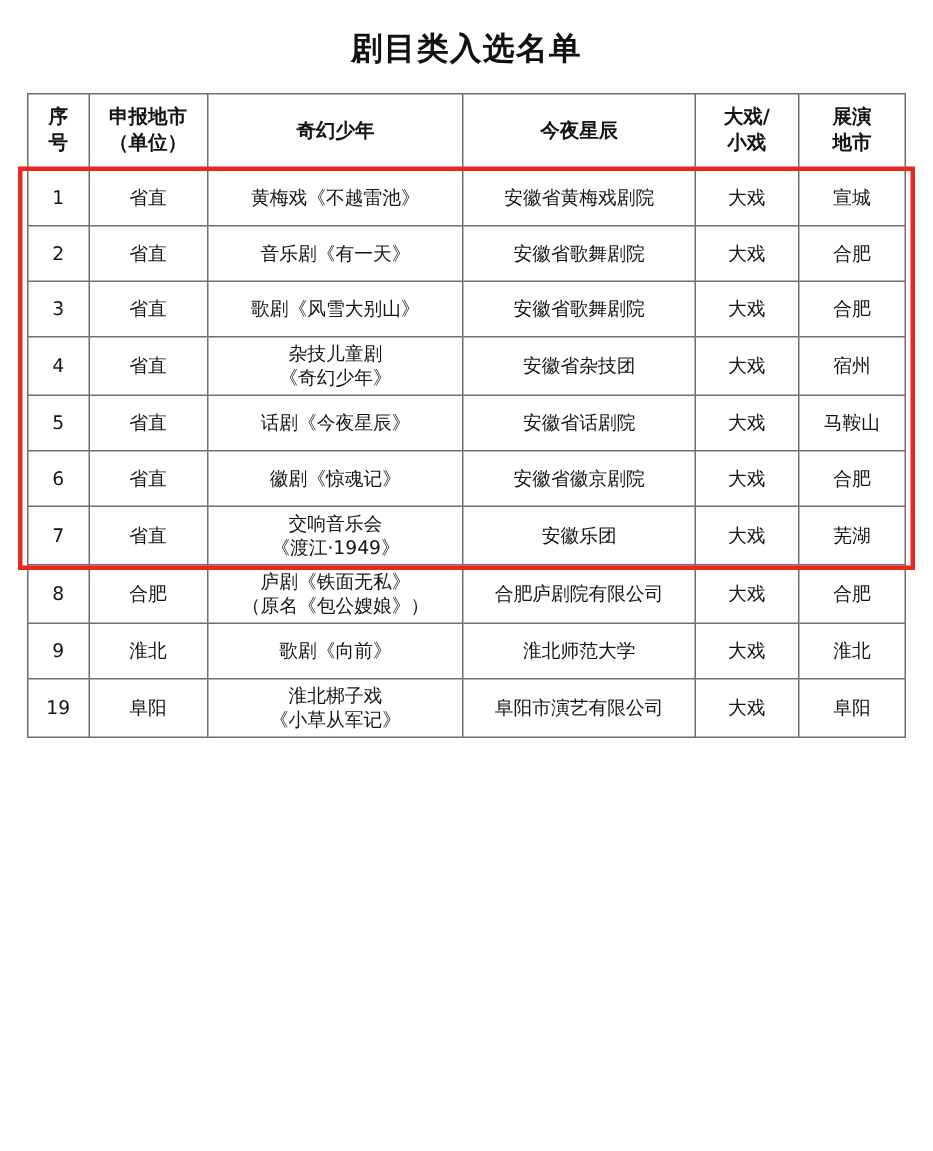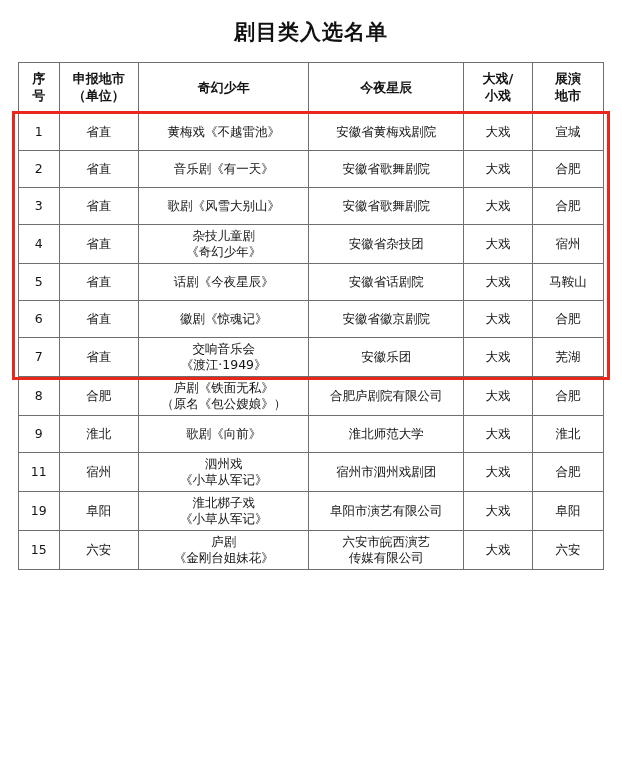--- a/index.html
+++ b/index.html
@@ -186,42 +186,26 @@
           </tr>
           <tr>
             <td>9</td>
             <td>淮北</td>
             <td>歌剧《向前》</td>
             <td>淮北师范大学</td>
             <td>大戏</td>
             <td>淮北</td>
           </tr>
           <tr>
-            <td>11</td>
-            <td>宿州</td>
-            <td class="cell-multiline"><span>泗州戏</span><br><span>《小草从军记》</span></td>
-            <td>宿州市泗州戏剧团</td>
-            <td>大戏</td>
-            <td>合肥</td>
-          </tr>
-          <tr>
             <td>19</td>
             <td>阜阳</td>
             <td class="cell-multiline"><span>淮北梆子戏</span><br><span>《小草从军记》</span></td>
             <td>阜阳市演艺有限公司</td>
             <td>大戏</td>
             <td>阜阳</td>
           </tr>
-          <tr>
-            <td>15</td>
-            <td>六安</td>
-            <td class="cell-multiline"><span>庐剧</span><br><span>《金刚台姐妹花》</span></td>
-            <td class="cell-multiline"><span>六安市皖西演艺</span><br><span>传媒有限公司</span></td>
-            <td>大戏</td>
-            <td>六安</td>
-          </tr>
         </tbody>
     </table>
 
     <div class="highlight-box" id="highlight-box" style="top: 48.5px; height: 269px; border-color: rgb(232, 39, 29);"></div>
   </div>
 
 </div>
 
 </body></html>

